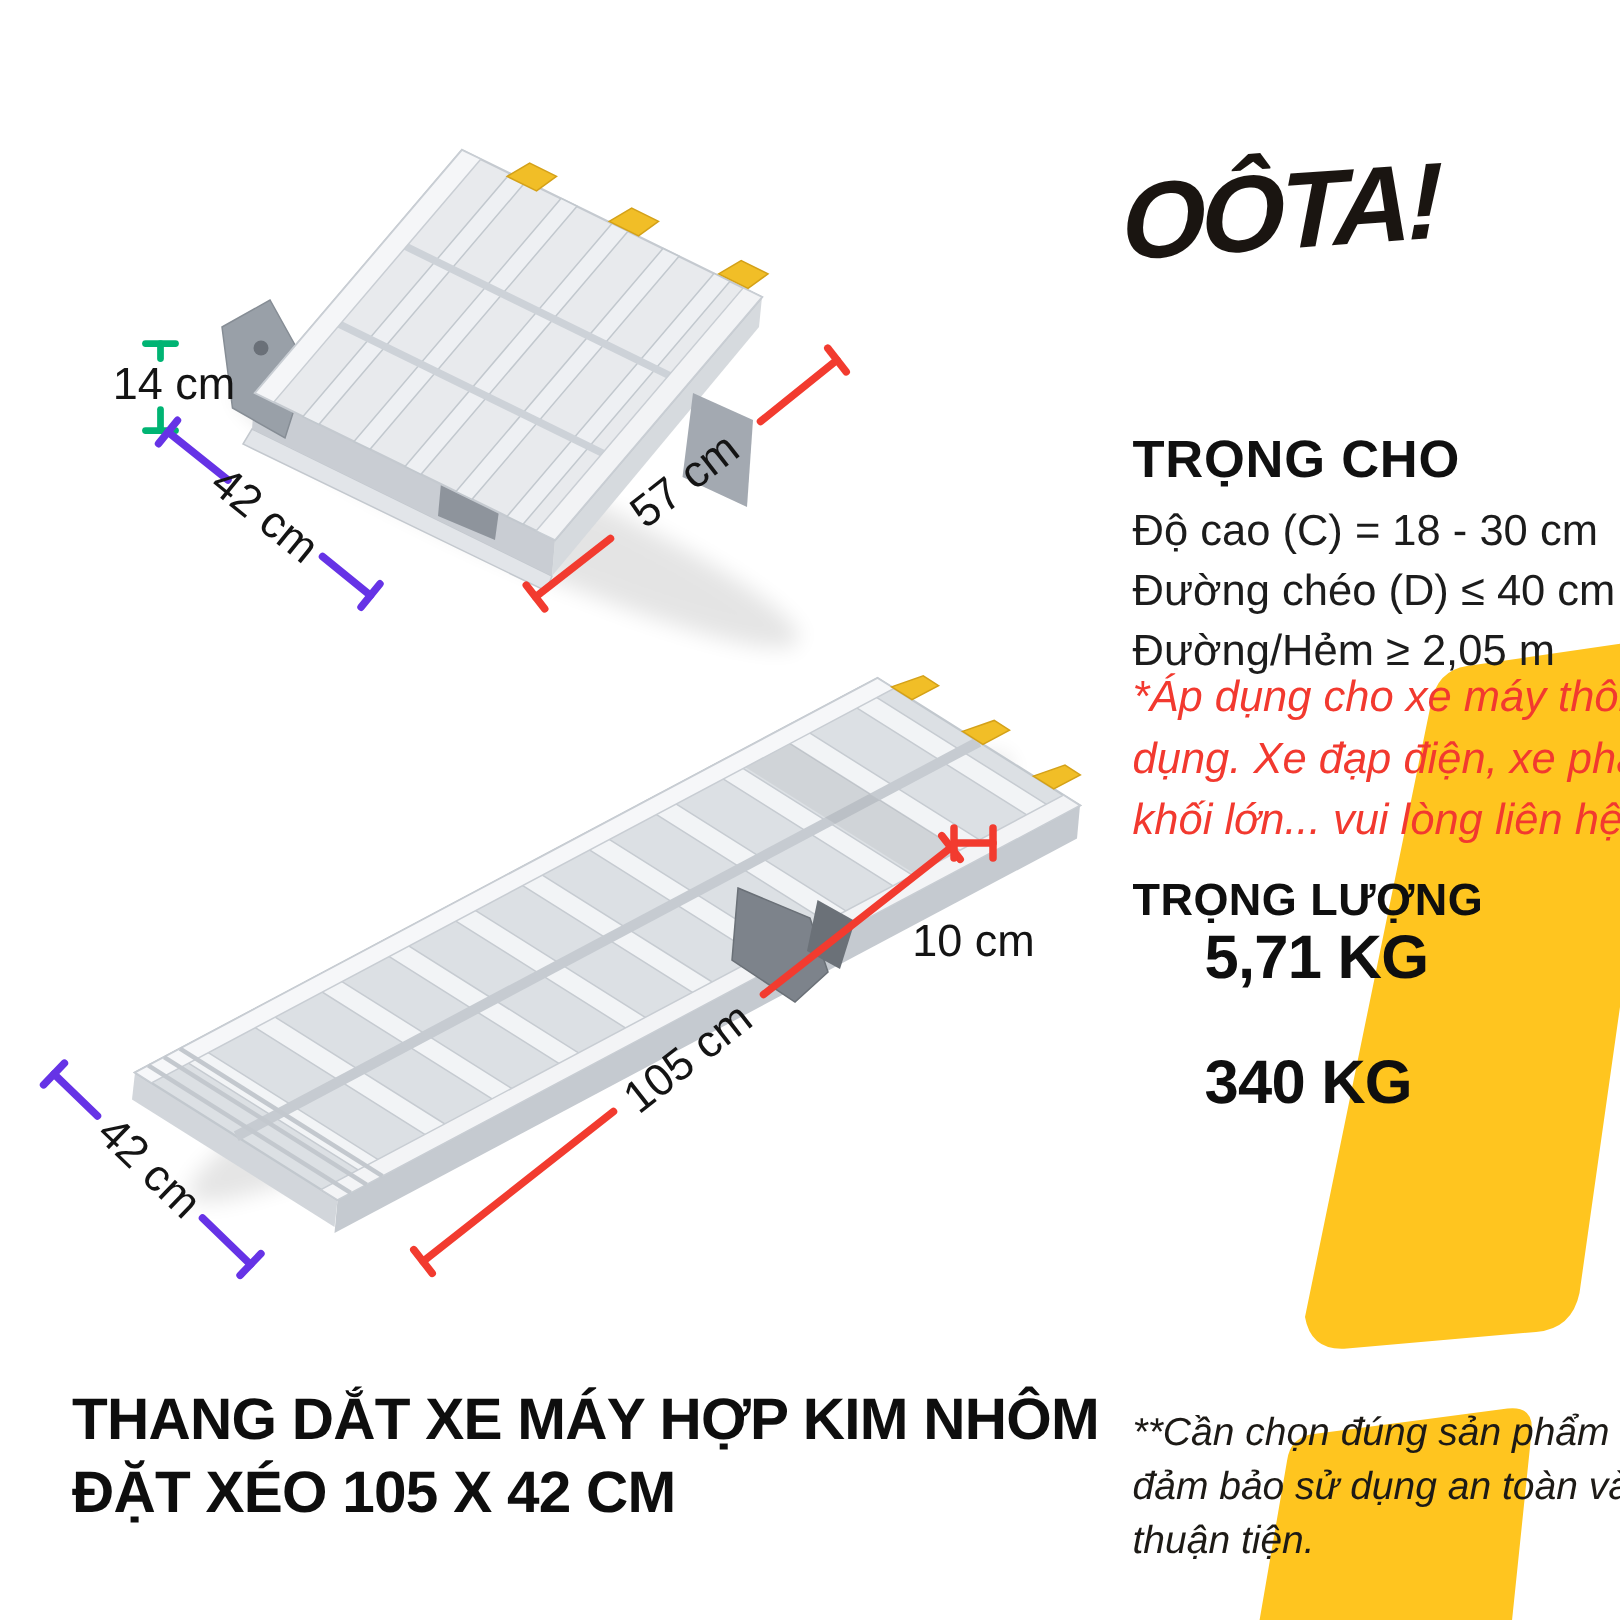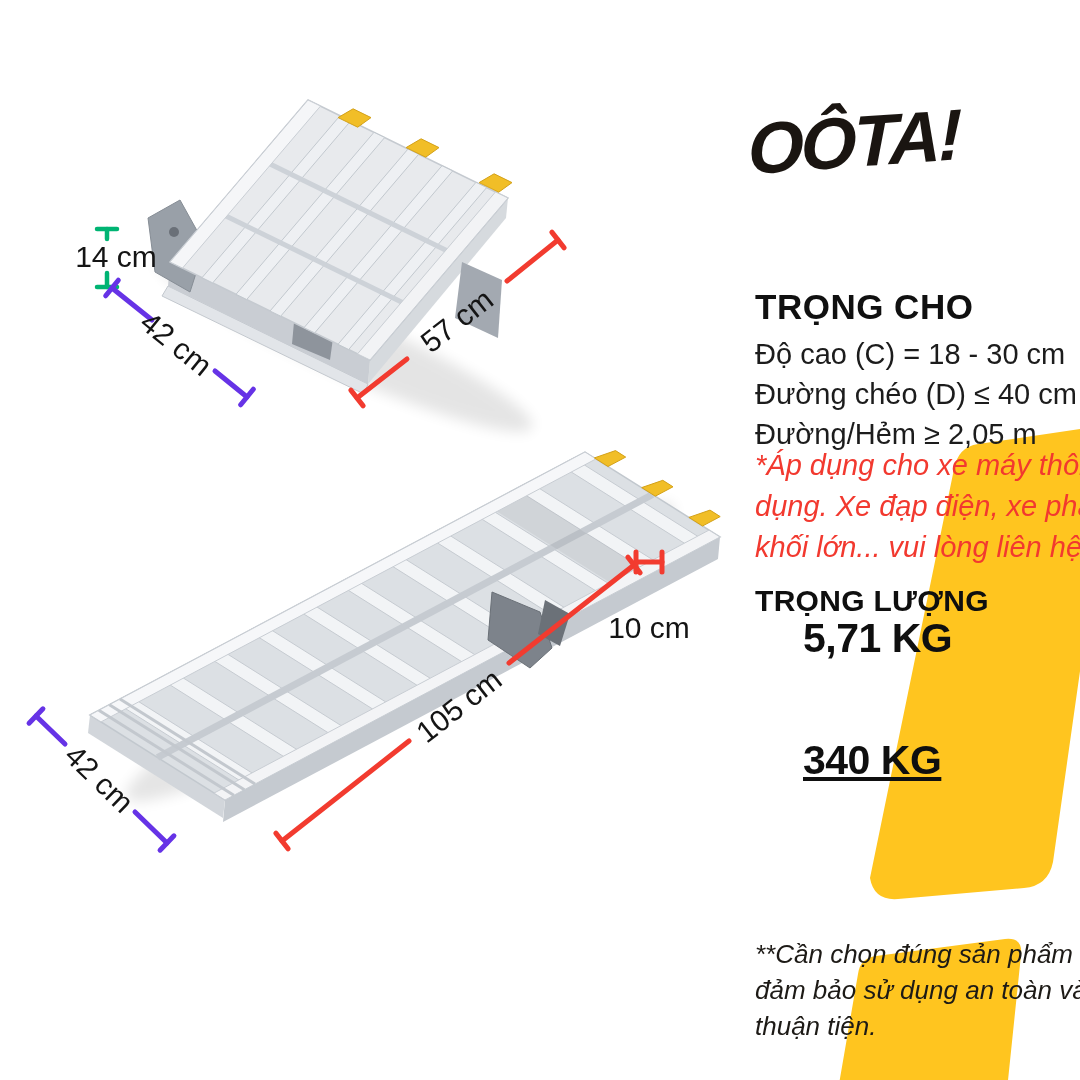--- a/index.html
+++ b/index.html
@@ -12,21 +12,21 @@
   .logo{
     left:748px;top:108px;font-size:72px;font-weight:700;font-style:italic;
     letter-spacing:-3px;color:#1a1511;transform:rotate(-4deg) skewX(-4deg);transform-origin:left top;
   }
   .usage-heading{left:755px;top:287px;font-size:35px;font-weight:700;letter-spacing:.5px;color:#101010;}
   .spec-block{left:755px;top:334px;font-size:29px;line-height:40px;color:#1c1c1c;}
   .note-block{left:755px;top:445px;font-size:29px;line-height:41px;font-style:italic;color:#f2392f;}
   .stat-label{font-size:30px;font-weight:700;letter-spacing:.3px;color:#0f0f0f;left:755px;}
   .stat-value{font-size:41px;font-weight:700;letter-spacing:-.5px;color:#0f0f0f;left:755px;margin-left:48px;}
   .w-label{top:584px;} .w-value{top:615px;}
-  .l-label{top:701px;} .l-value{top:737px;text-decoration:underline;}
+  .l-label{top:701px;} .l-value{top:698px;}
   .title-block{left:48px;top:922px;font-size:39px;font-weight:700;letter-spacing:-.5px;line-height:49px;color:#0e0e0e;}
   .footnote-block{left:755px;top:936px;font-size:26px;font-style:italic;line-height:36px;color:#1d1a16;}
   .dim-label{font-size:30px;color:#141414;transform:translate(-50%,-50%);}
   .rot39{transform:translate(-50%,-50%) rotate(39deg);}
   .rot44{transform:translate(-50%,-50%) rotate(44deg);}
   .rotm38{transform:translate(-50%,-50%) rotate(-38deg);}
 </style>
 </head>
 <body>
 
@@ -207,20 +207,24 @@
   <div class="txt note-block">
     <div>*Áp dụng cho xe máy thông</div>
     <div>dụng. Xe đạp điện, xe phân</div>
     <div>khối lớn... vui lòng liên hệ.</div>
   </div>
 
   <div class="txt stat-label w-label">TRỌNG LƯỢNG</div>
   <div class="txt stat-value w-value">5,71 KG</div>
   <div class="txt stat-value l-value">340 KG</div>
 
+  <div class="txt title-block">
+    <div>THANG DẮT XE MÁY HỢP KIM NHÔM</div>
+    <div>ĐẶT XÉO 105 X 42 CM</div>
+  </div>
 
   <div class="txt footnote-block">
     <div>**Cần chọn đúng sản phẩm để</div>
     <div>đảm bảo sử dụng an toàn và</div>
     <div>thuận tiện.</div>
   </div>
 
   <div class="txt dim-label" style="left:116px;top:257px;">14 cm</div>
   <div class="txt dim-label rot39" style="left:176px;top:344px;">42 cm</div>
   <div class="txt dim-label rotm38" style="left:457px;top:321px;">57 cm</div>

